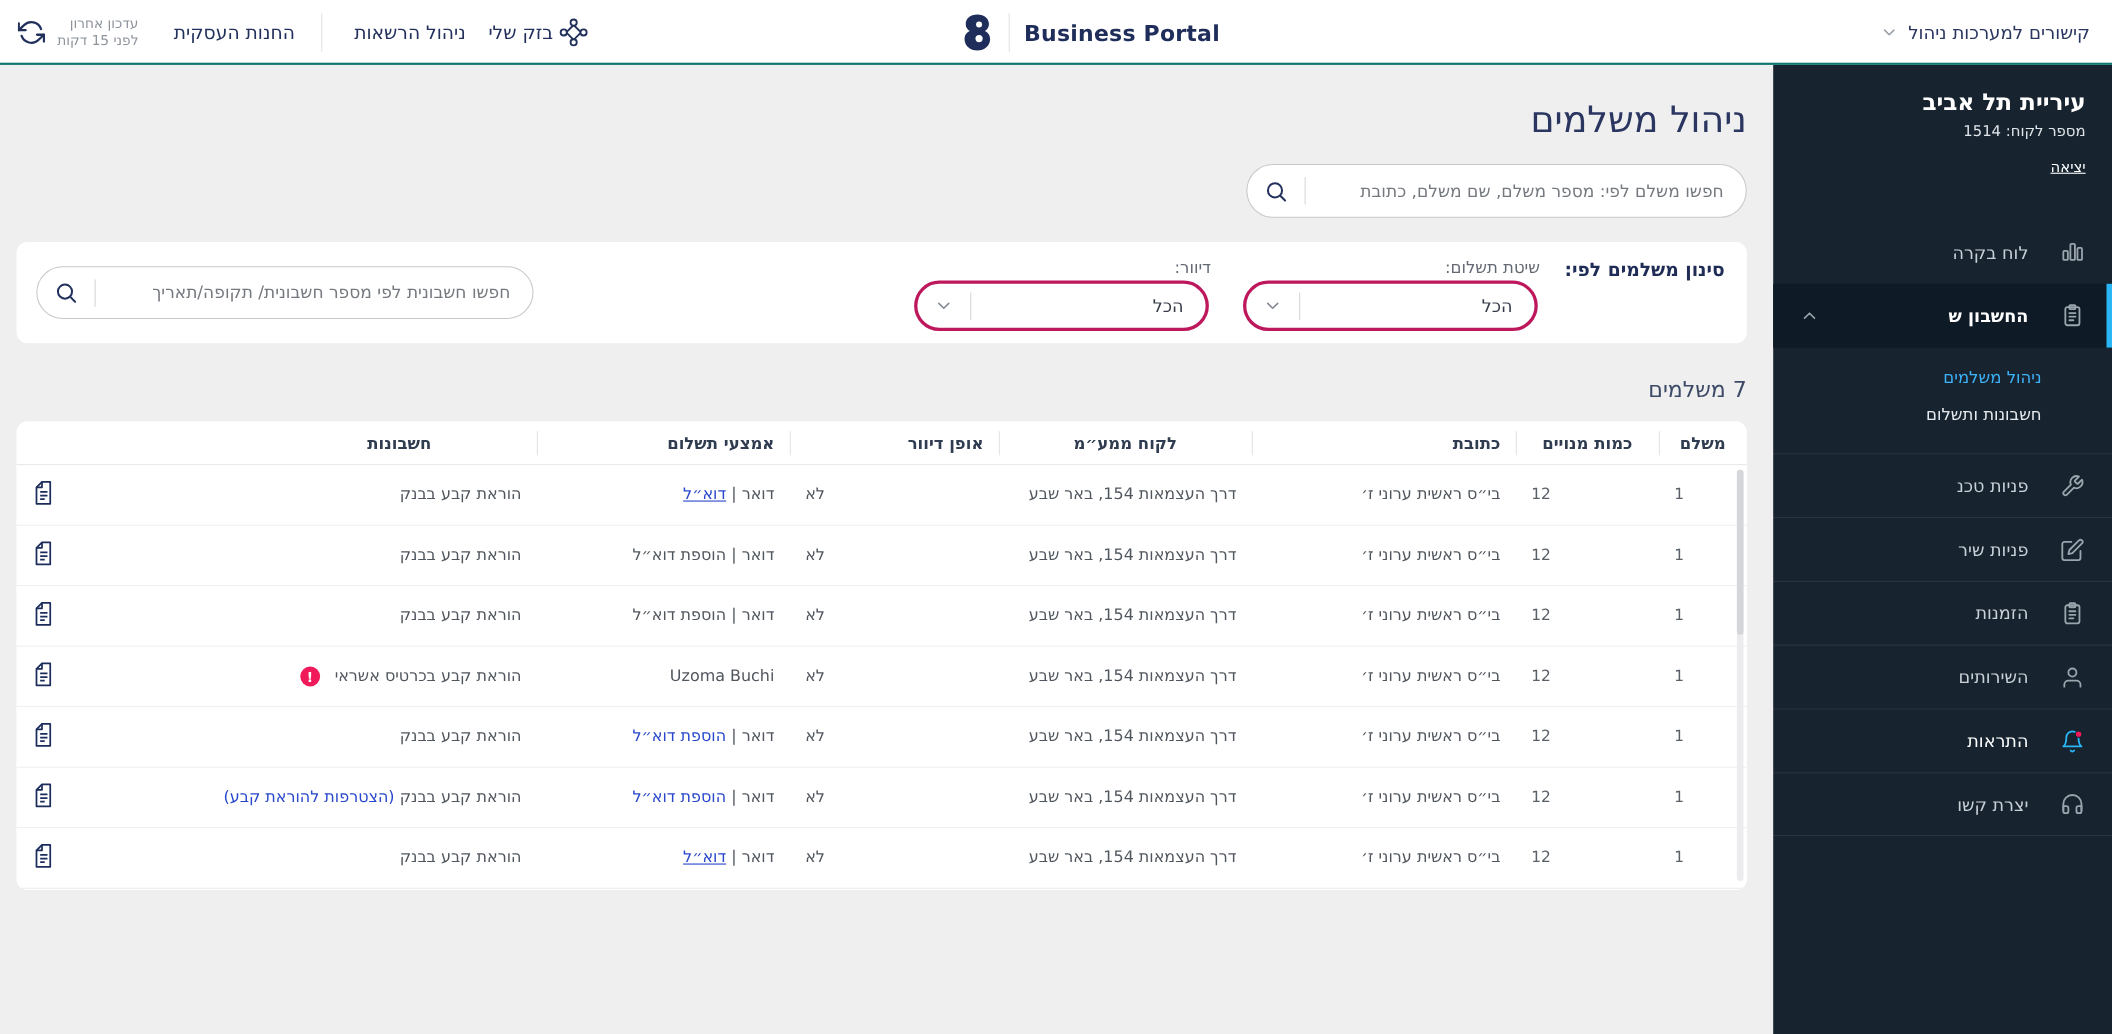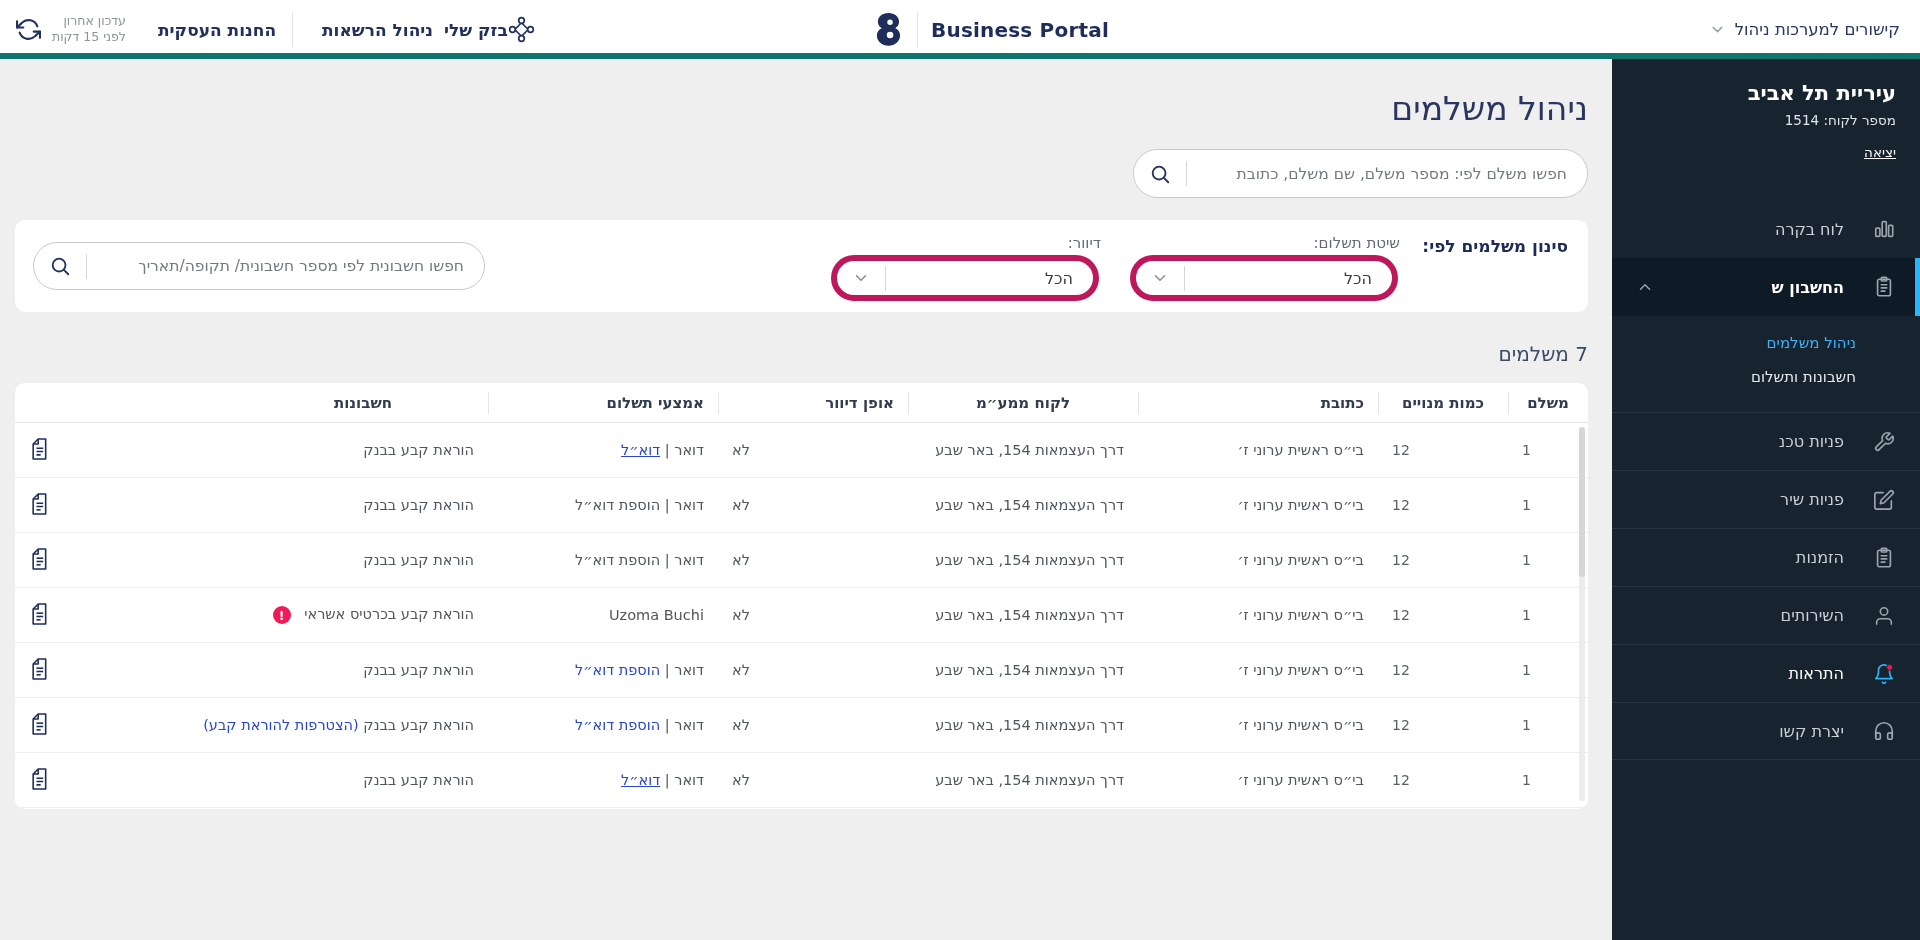--- a/index.html
+++ b/index.html
@@ -1,30 +1,30 @@
 <!DOCTYPE html>
 <html><head>
 <meta charset="utf-8">
 <style>
   * { margin:0; padding:0; box-sizing:border-box; }
   html,body { width:1920px; height:940px; overflow:hidden; }
   body { font-family:"DejaVu Sans","Liberation Sans",sans-serif; background:#efeff0; position:relative; }
   a { cursor:pointer; }
 
   
-  .topbar { position:absolute; left:0; top:0; width:1920px; height:59px; background:#fff; border-bottom:6px solid #0f766e; z-index:5; }
+  .topbar { position:absolute; left:0; top:0; width:1920px; height:59px; background:#fff; border-bottom:2px solid #0f766e; z-index:5; }
   .tb-abs { position:absolute; top:0; height:59px; display:flex; align-items:center; }
   #tb-refresh { left:16px; color:#22305c; }
   #tb-update { left:52px; top:13px; height:auto; display:block; font-size:12.5px; color:#8d939b; line-height:16px; direction:rtl; text-align:right; }
   #tb-store { left:158px; }
   #tb-div1 { left:292px; top:12px; height:35px; width:1px; background:#e3e3e3; position:absolute; }
   #tb-perm { left:322px; }
   #tb-bezeq { left:444px; }
   #tb-mol { left:508px; color:#22305c; }
-  .tb-link { font-size:17px; font-weight:700; color:#22305c; cursor:pointer; }
+  .tb-link { font-size:17px; font-weight:400; color:#22305c; cursor:pointer; }
   #tb-logo { left:870px; color:#1f2d5a; }
   #tb-div2 { left:917px; top:12px; height:35px; width:1px; background:#e3e3e3; position:absolute; }
   #tb-brand { left:931px; font-size:20px; font-weight:700; color:#1f2d5a; letter-spacing:0.2px; }
   #tb-links { right:20px; gap:9px; color:#2a3660; font-size:16.5px; cursor:pointer; }
   #tb-links .chev { color:#9aa0a8; display:flex; }
 
   
   .sidebar { position:absolute; top:59px; right:0; width:308px; bottom:0; background:#17232e; direction:rtl; }
   .profile { padding:22px 24px 0; height:122px; }
   .org { color:#fff; font-size:21px; font-weight:700; }
@@ -54,21 +54,21 @@
   .pill input::placeholder { color:#74787f; opacity:1; }
   .pill .vdiv { width:1px; height:25px; background:#d7d7d7; flex:none; }
   .pill .icbox { width:52px; display:flex; justify-content:center; align-items:center; color:#22305c; flex:none; }
   #main-search { position:absolute; top:90px; right:24px; width:455px; height:49px; }
 
   #filter-card { position:absolute; top:161px; right:24px; left:15px; height:92px; background:#fff; border-radius:10px; direction:rtl; }
   #f-title { position:absolute; right:20px; top:16px; font-weight:700; font-size:17px; color:#1f2c55; }
   .f-lbl { position:absolute; top:14px; font-size:15px; color:#646a74; }
   #f-lbl-pay { right:188px; }
   #f-lbl-mail { right:487px; }
-  .drop { position:absolute; top:35px; width:268px; height:46px; background:#fff; border:6px solid #be185d; border-radius:23px; display:flex; align-items:center; direction:rtl; cursor:pointer; }
+  .drop { position:absolute; top:35px; width:268px; height:46px; background:#fff; border:3px solid #be185d; border-radius:23px; display:flex; align-items:center; direction:rtl; cursor:pointer; }
   #f-drop-pay { right:190px; }
   #f-drop-mail { right:489px; }
   .drop .val { flex:1; text-align:right; padding-right:20px; font-size:16px; color:#343b47; }
   .drop .vdiv { width:1px; height:25px; background:#d7d7d7; }
   .drop .icbox { width:48px; display:flex; justify-content:center; align-items:center; color:#868c94; }
   #f-inv-search { position:absolute; left:18px; top:22px; width:452px; height:48px; }
 
   #count-label { position:absolute; top:283px; right:24px; font-size:20px; color:#3d4a66; direction:rtl; }
 
   #payers-table { position:absolute; top:324px; right:24px; left:15px; height:426px; background:#fff; border-radius:10px; overflow:hidden; }

